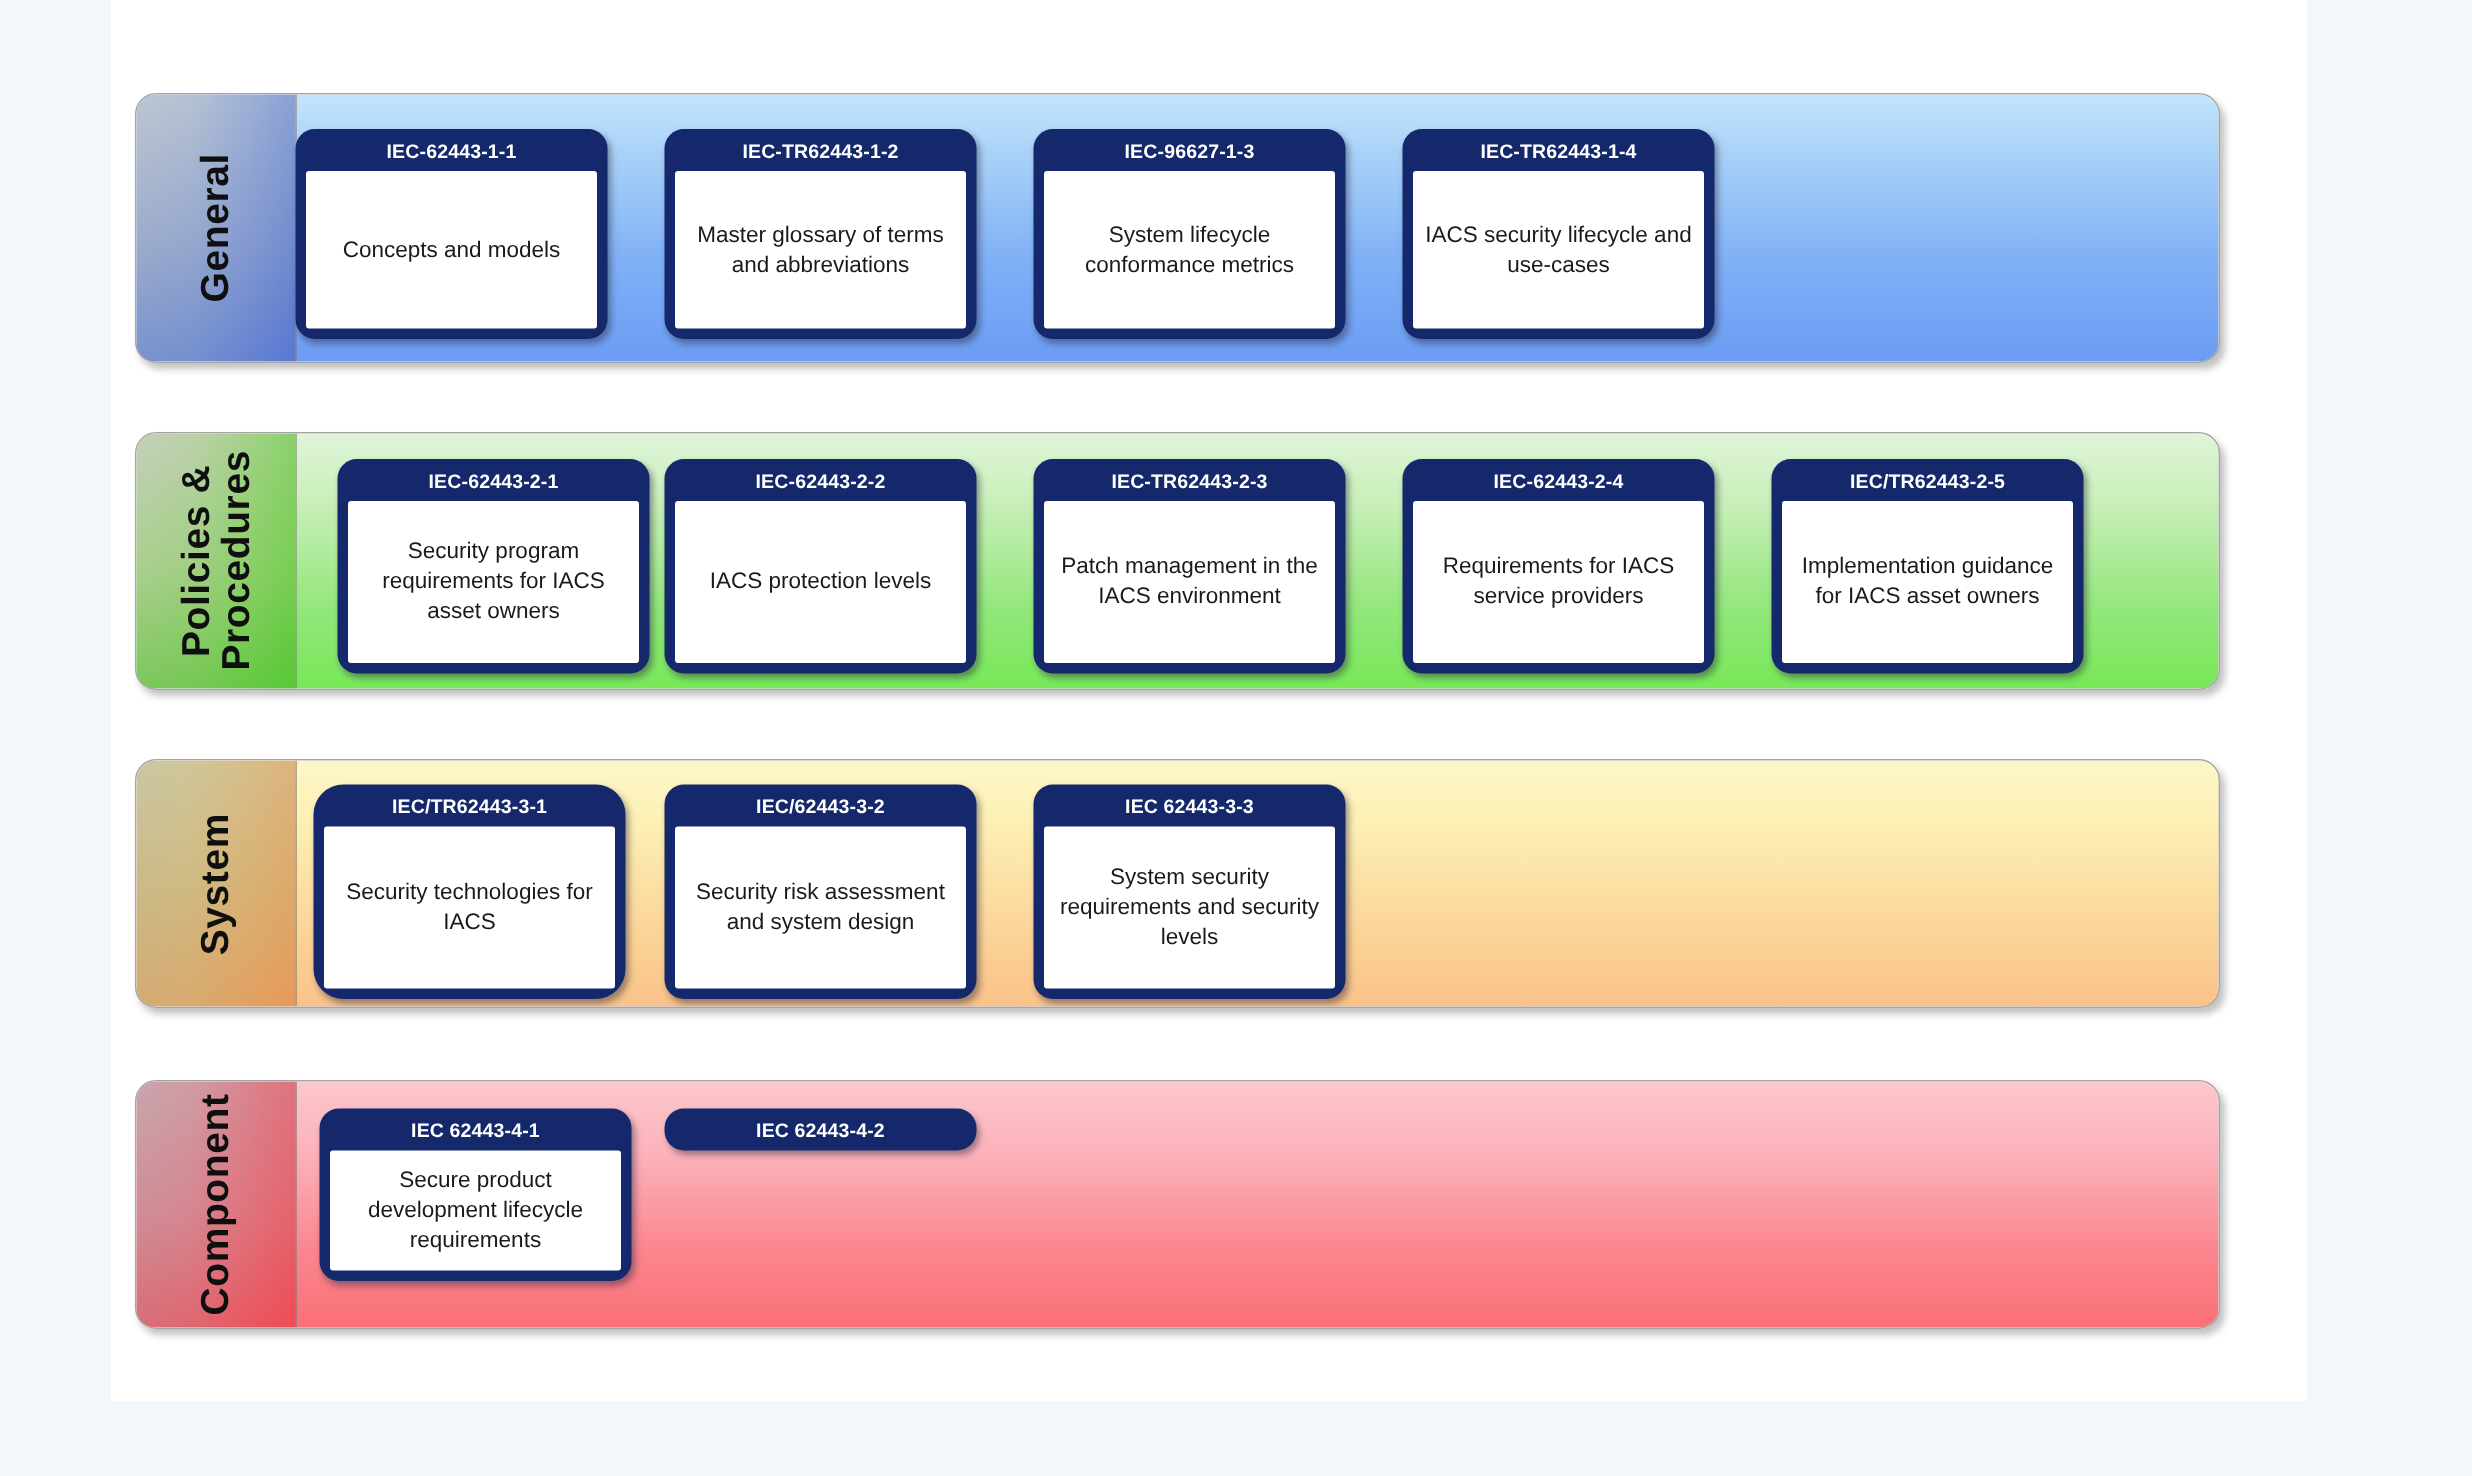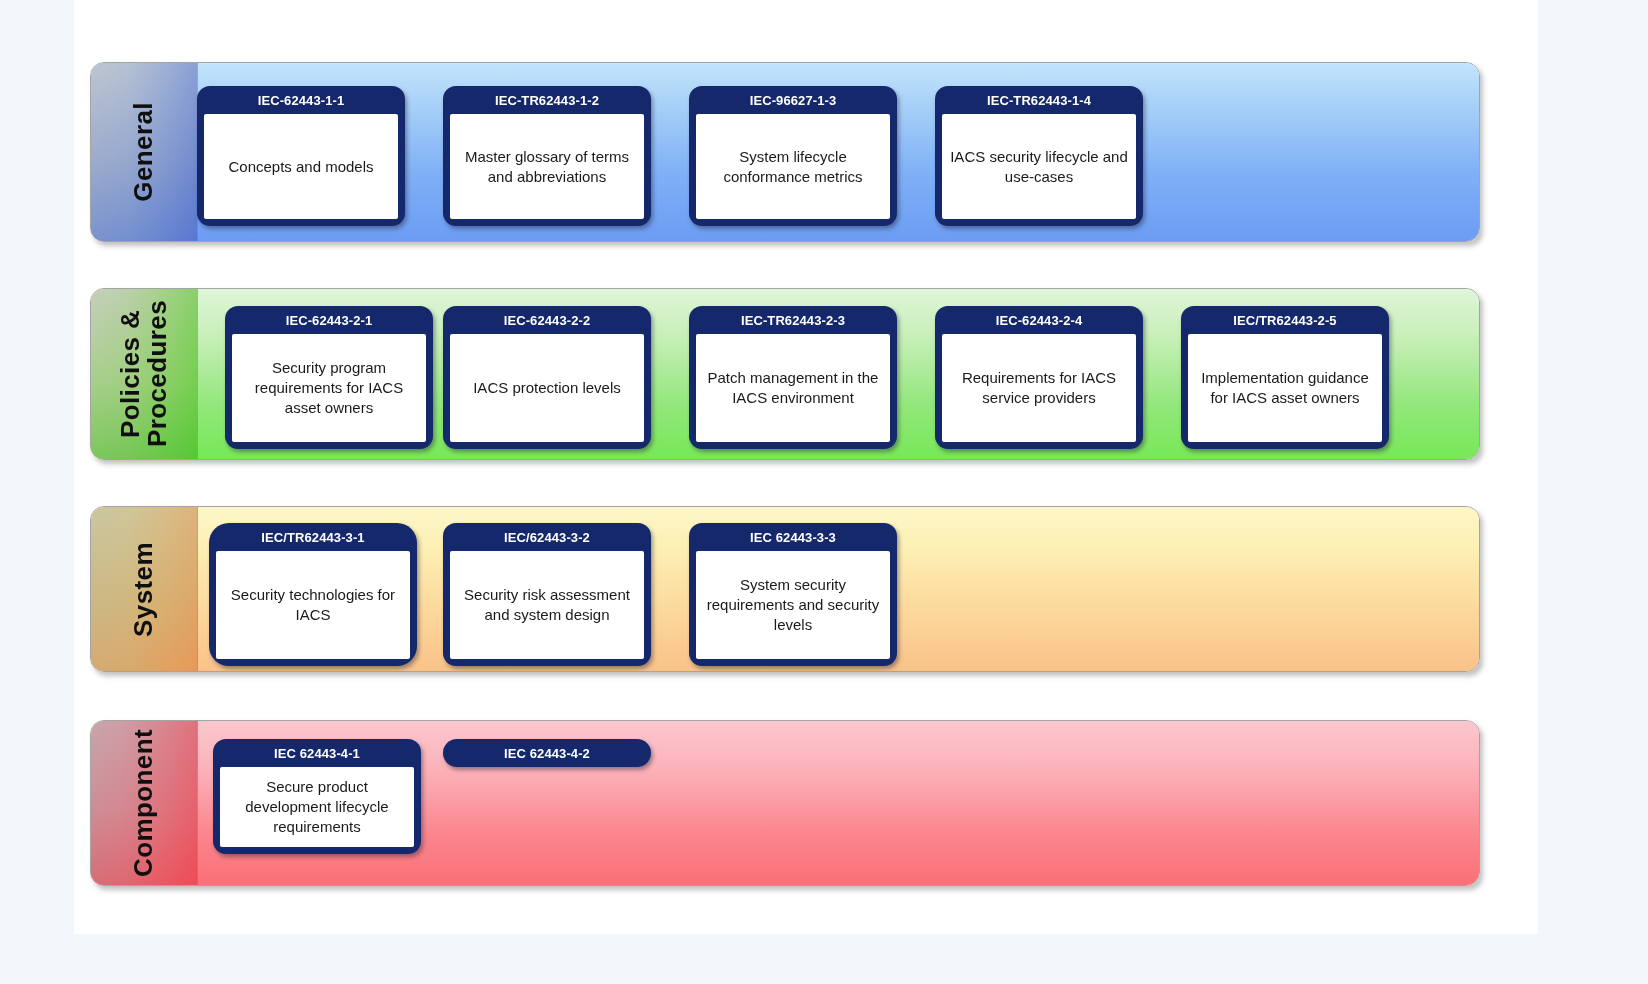--- a/index.html
+++ b/index.html
@@ -245,19 +245,19 @@
   <div class="band" id="band-component">
     <div class="band-fill"></div>
     <div class="band-label">
       <span>Component</span>
     </div>
     <div class="cards">
       <div class="card" style="left:16px;">
         <div class="card-title">IEC 62443-4-1</div>
         <div class="card-body">Secure product development lifecycle requirements</div>
       </div>
-      <div class="card" style="left:246px;border-radius:16px;">
+      <div class="card" style="left:246px;">
         <div class="card-title">IEC 62443-4-2</div>
       </div>
     </div>
   </div>
 
 </div>
 
 </body></html>

